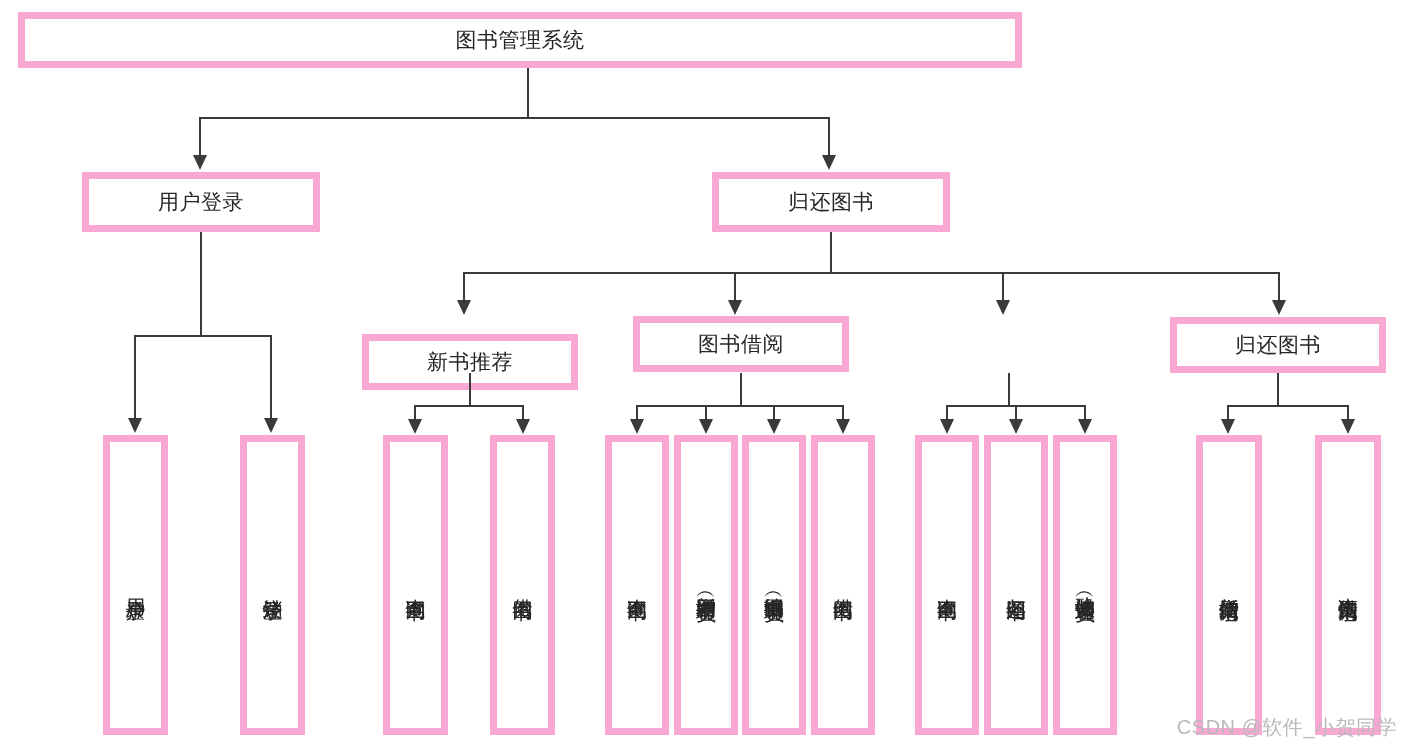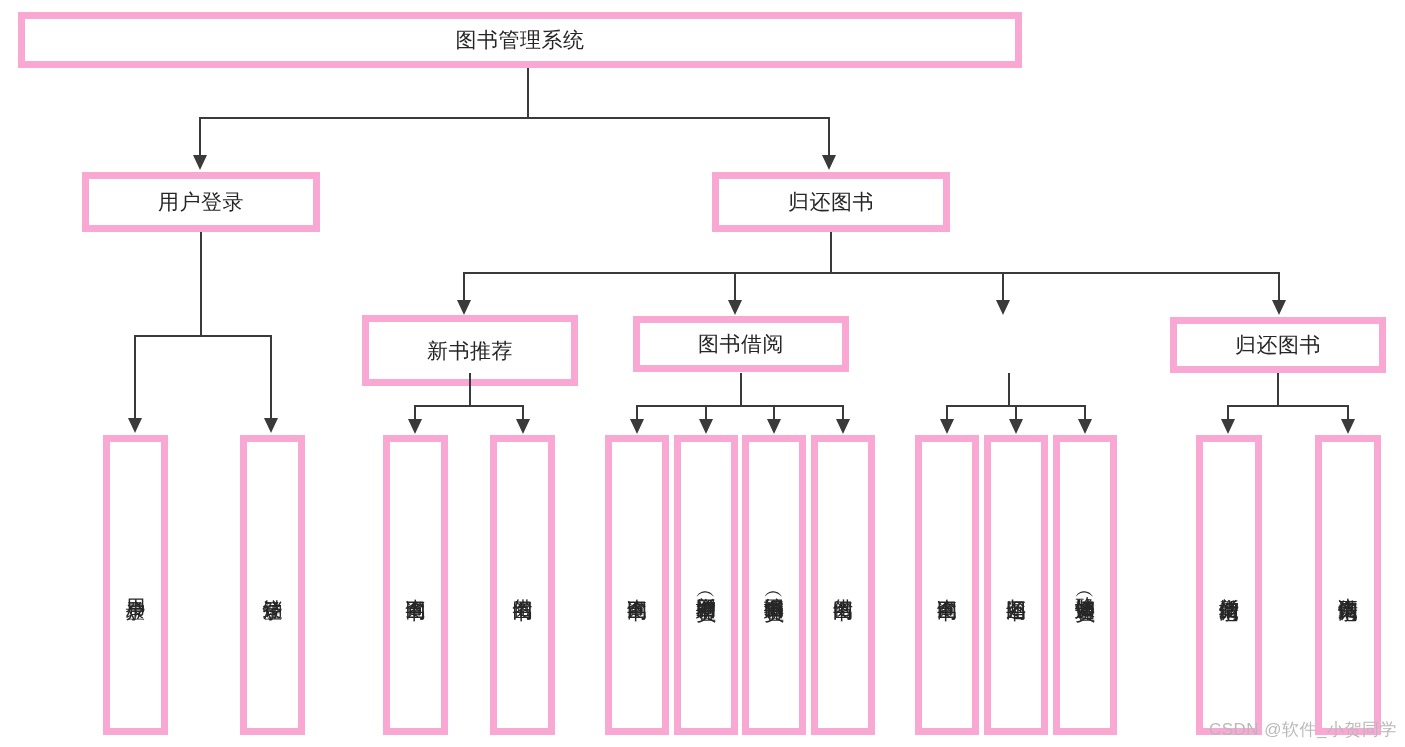--- a/index.html
+++ b/index.html
@@ -59,21 +59,21 @@
     width: 0;
     height: 0;
     border-left: 7px solid transparent;
     border-right: 7px solid transparent;
     border-top: 15px solid #3a3a3a;
   }
   .watermark {
     position: absolute;
     right: 8px;
     bottom: 6px;
-    font-size: 17px;
+    font-size: 20px;
     color: #b9b9b9;
     letter-spacing: 0.5px;
     white-space: nowrap;
   }
 </style>
 </head>
 <body>
 
 <div id="canvas">
 
@@ -117,21 +117,21 @@
 
   <div class="edge v" style="left:463px; top:272px; width:2px; height:30px;"></div>
   <div class="arrow" style="left:457px; top:300px;"></div>
   <div class="edge v" style="left:734px; top:272px; width:2px; height:30px;"></div>
   <div class="arrow" style="left:728px; top:300px;"></div>
   <div class="edge v" style="left:1002px; top:272px; width:2px; height:30px;"></div>
   <div class="arrow" style="left:996px; top:300px;"></div>
   <div class="edge v" style="left:1278px; top:272px; width:2px; height:30px;"></div>
   <div class="arrow" style="left:1272px; top:300px;"></div>
 
-  <div class="node horiz" style="left:362px; top:315px; width:216px; height:71px;">
+  <div class="node horiz" style="left:362px; top:334px; width:216px; height:56px;">
     <span>新书推荐</span>
   </div>
   <div class="node horiz" style="left:633px; top:316px; width:216px; height:56px;">
     <span>图书借阅</span>
   </div>
   <div class="node horiz" style="left:1170px; top:317px; width:216px; height:56px;">
     <span>归还图书</span>
   </div>
 
   <div class="edge v" style="left:469px; top:373px; width:2px; height:32px;"></div>

